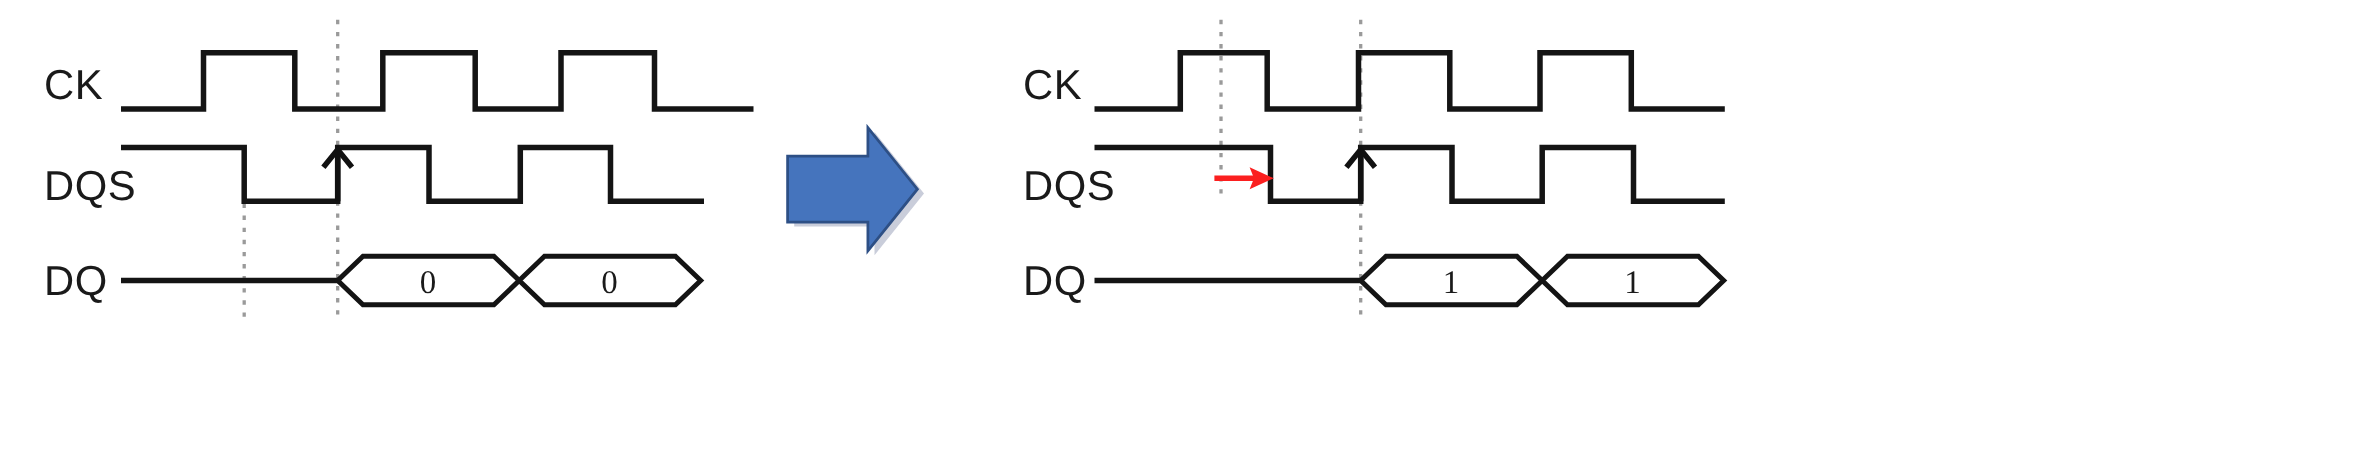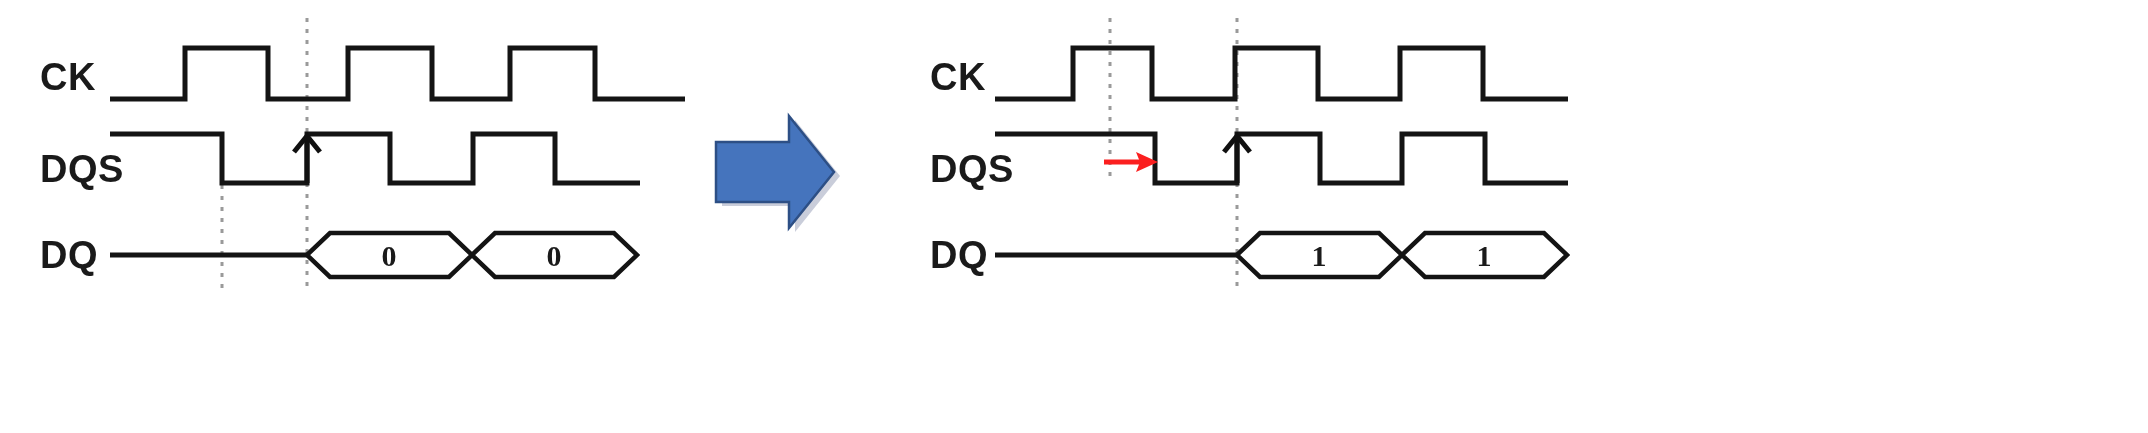--- a/index.html
+++ b/index.html
@@ -12,21 +12,20 @@
     height: 433px;
     font-family: "Liberation Sans", sans-serif;
     overflow: hidden;
     position: relative;
   }
   #stage {
     position: absolute;
     left: 0; top: 0;
     width: 2148px;
     height: 433px;
-    font-weight: bold;
   }
   svg.diagram {
     position: absolute;
     left: 0; top: 0;
     width: 2148px;
     height: 433px;
     display: block;
   }
   .sig-label {
     font-family: "Liberation Sans", sans-serif;

